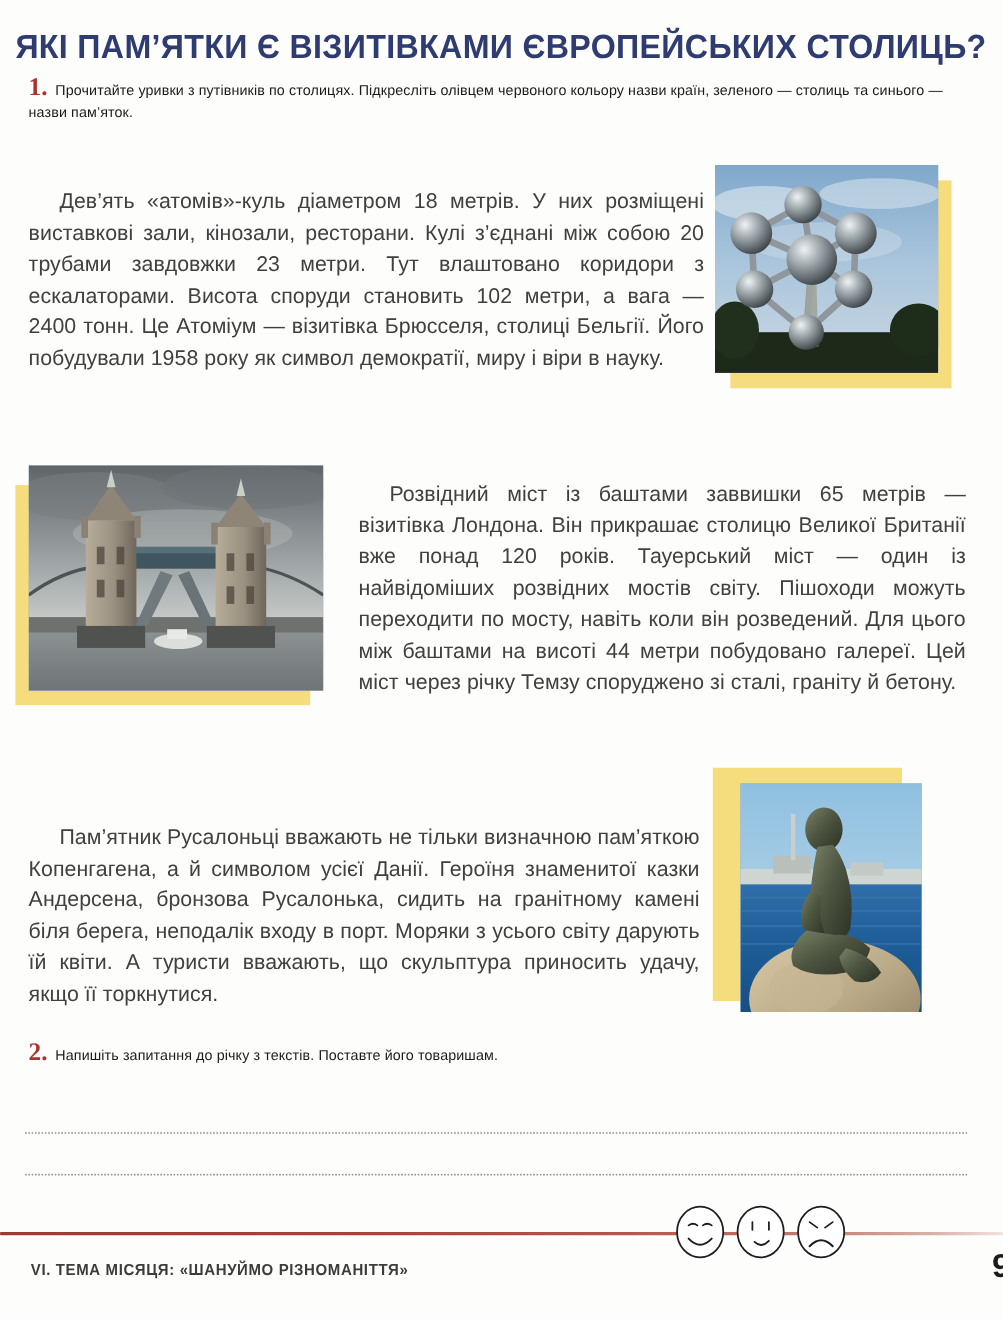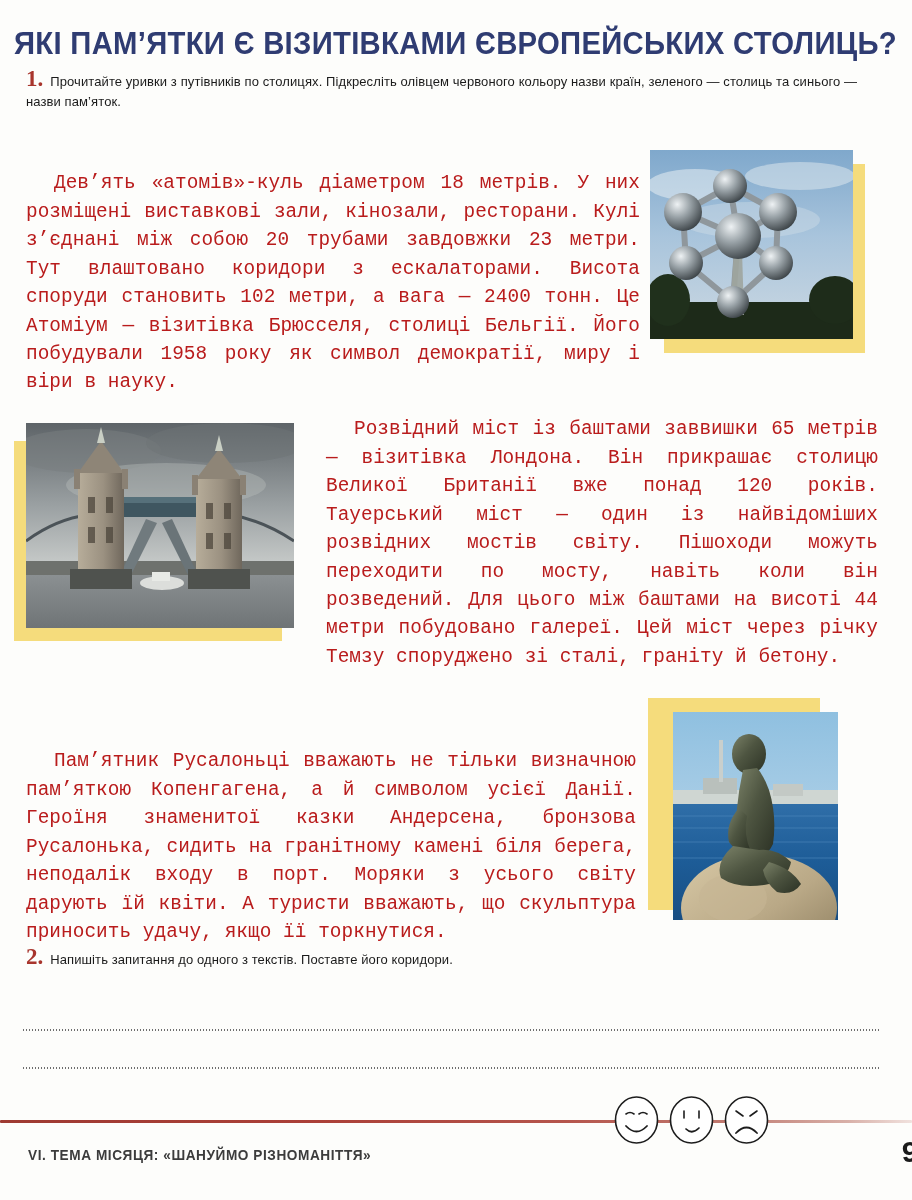--- a/index.html
+++ b/index.html
@@ -75,35 +75,34 @@
     width: 850px;
   }
 
   
   .para {
     position: absolute;
     font-size: 19.4px;
     line-height: 1.465;
     text-align: justify;
     text-justify: inter-word;
-    color: #b91c1c;
+    color: #404040;
     letter-spacing: 0.05px;
-    font-family: Liberation Mono, monospace;
   }
   .para::first-line { }
 
   #para-atomium {
     left: 26px;
     top: 150px;
     width: 614px;
     text-indent: 28px;
   }
   #para-bridge {
     left: 326px;
-    top: 396px;
+    top: 416px;
     width: 552px;
     text-indent: 28px;
   }
   #para-mermaid {
     left: 26px;
     top: 728px;
     width: 610px;
     text-indent: 28px;
   }
 
@@ -396,21 +395,21 @@
           <path d="M66 96 Q52 112 56 130 Q64 142 78 140 Q70 122 74 104 Z"></path>
 
           <path d="M60 134 Q42 150 48 166 Q66 178 96 172 Q116 164 118 150 Q104 136 86 138 Z"></path>
           <path d="M96 150 Q118 156 128 172 Q120 184 104 180 Q92 170 90 158 Z"></path>
         </g>
       </svg>
     </div>
   </div>
 
   <div class="task" id="task2">
-    <span class="task-num">2.</span><span class="task-text">Напишіть запитання до одного з текстів. Поставте його коридори.</span>
+    <span class="task-num">2.</span><span class="task-text">Напишіть запитання до річку з текстів. Поставте його товаришам.</span>
   </div>
 
   <div class="answer-line" id="answer-line-1"></div>
   <div class="answer-line" id="answer-line-2"></div>
 
   <div class="footer-rule"></div>
 
   <div class="face-row">
     <div class="face">
       <svg viewBox="0 0 47 50" aria-hidden="true">

